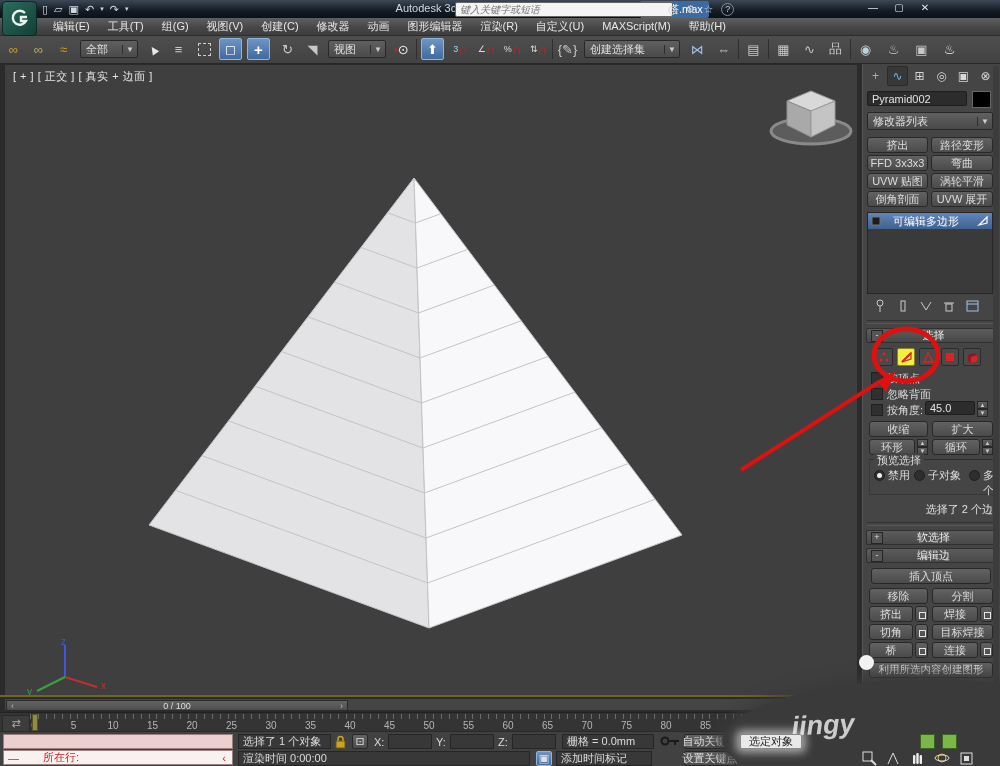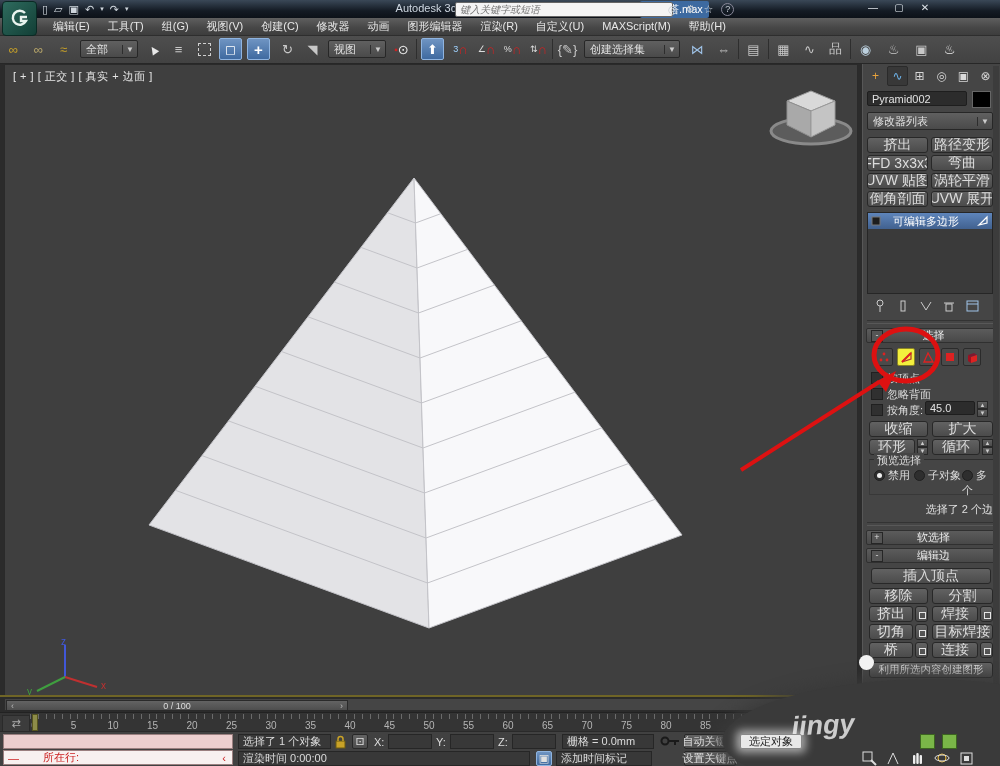--- a/index.html
+++ b/index.html
@@ -46,21 +46,21 @@
   .olive{left:0;top:695px;width:860px;height:2px;background:#6f6526;}
   
   .panel{left:862px;top:64px;width:138px;height:702px;background:#454545;border-left:1px solid #575757;box-sizing:border-box;}
   .tabs{position:absolute;left:2px;top:2px;height:20px;display:flex;gap:1px;}
   .tab{width:21px;height:20px;display:flex;align-items:center;justify-content:center;color:#d8d8d8;font-size:12px;border-radius:2px;}
   .tab.active{background:#383838;border:1px solid #2a2a2a;box-sizing:border-box;color:#6db2e8;}
   .fld{background:#2c2c2c;border:1px solid #1e1e1e;color:#e2e2e2;box-sizing:border-box;
     display:flex;align-items:center;padding:0 4px;border-radius:2px;}
   .btn{background:linear-gradient(#626262,#4b4b4b);border:1px solid #282828;border-radius:3px;
     color:#dcdcdc;display:flex;align-items:center;justify-content:center;box-sizing:border-box;
-    font-size:14px;white-space:nowrap;overflow:hidden;}
+    font-size:11px;white-space:nowrap;overflow:hidden;}
   .hdr{background:linear-gradient(#5c5c5c,#484848);border:1px solid #303030;border-radius:2px;
     color:#eaeaea;display:flex;align-items:center;box-sizing:border-box;font-size:11px;}
   .hdr .pm{width:10px;height:10px;border:1px solid #262626;background:#555;color:#ddd;font-size:9px;
     line-height:9px;text-align:center;margin:0 4px;}
   .hdr .t{flex:1;text-align:center;padding-right:16px;}
   .chkbox{width:10px;height:10px;background:#303030;border:1px solid #202020;display:inline-block;vertical-align:-2px;margin-right:4px;}
   .spin{width:11px;display:flex;flex-direction:column;box-sizing:border-box;}
   .spin div{flex:1;background:linear-gradient(#606060,#4a4a4a);border:1px solid #282828;color:#ccc;
     font-size:6px;line-height:6px;text-align:center;box-sizing:border-box;}
   .radio{width:9px;height:9px;border-radius:50%;background:#2e2e2e;border:1px solid #1f1f1f;display:inline-block;vertical-align:-2px;margin-right:3px;position:relative;}
@@ -382,21 +382,21 @@
   <div class="spin abs" style="left:54px;top:375px;height:16px;">
       <div>▲</div>
       <div>▼</div>
     </div>
   <div class="btn abs" style="left:69px;top:375px;width:48px;height:16px;">循环</div>
   <div class="spin abs" style="left:119px;top:375px;height:16px;">
       <div>▲</div>
       <div>▼</div>
     </div>
 
-  <div class="abs" style="left:6px;top:395px;width:124px;height:34px;border:1px solid #383838;border-top:1px solid #2e2e2e;">
+  <div class="abs" style="left:6px;top:395px;width:124px;height:34px;border:1px solid #383838;border-top:1px solid #2e2e2e;text-align:right;">
     <span class="abs" style="left:4px;top:-7px;background:#454545;padding:0 3px;">预览选择</span>
     <span class="abs" style="left:4px;top:8px;"><span class="radio on"></span><span>禁用</span></span>
     <span class="abs" style="left:44px;top:8px;"><span class="radio"></span><span>子对象</span></span>
     <span class="abs" style="left:92px;top:8px;"><span class="radio"></span><span>多个</span></span>
   </div>
   <div class="abs" style="left:0;top:438px;width:130px;text-align:right;color:#e0e0e0;">选择了 2 个边</div>
   <div class="groove" style="top:458px;"></div>
 
   <div class="hdr abs" style="left:3px;top:466px;width:131px;height:15px;">
     <span class="pm">+</span>

